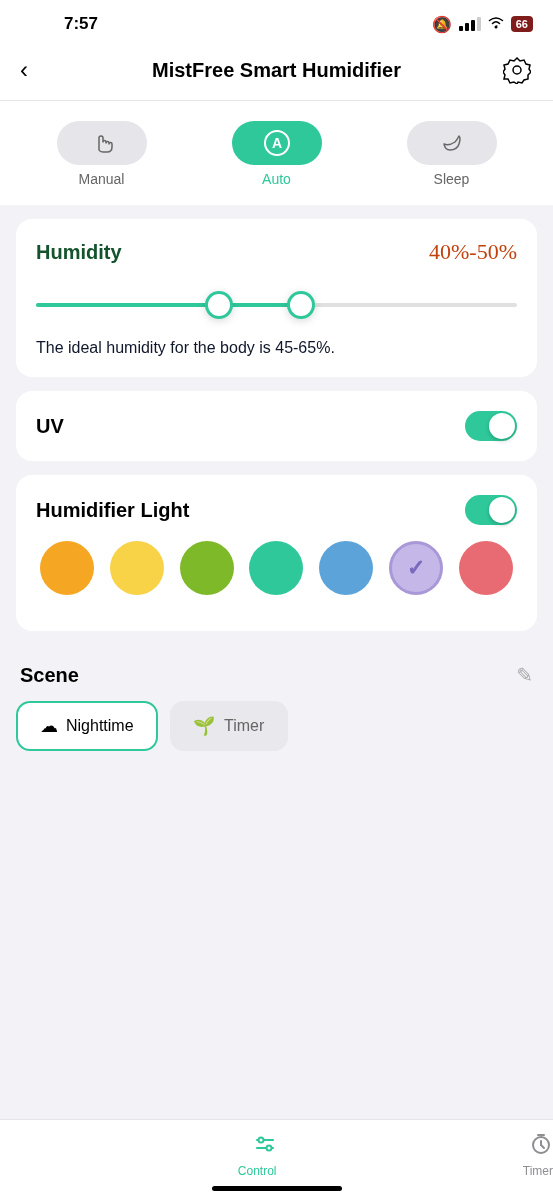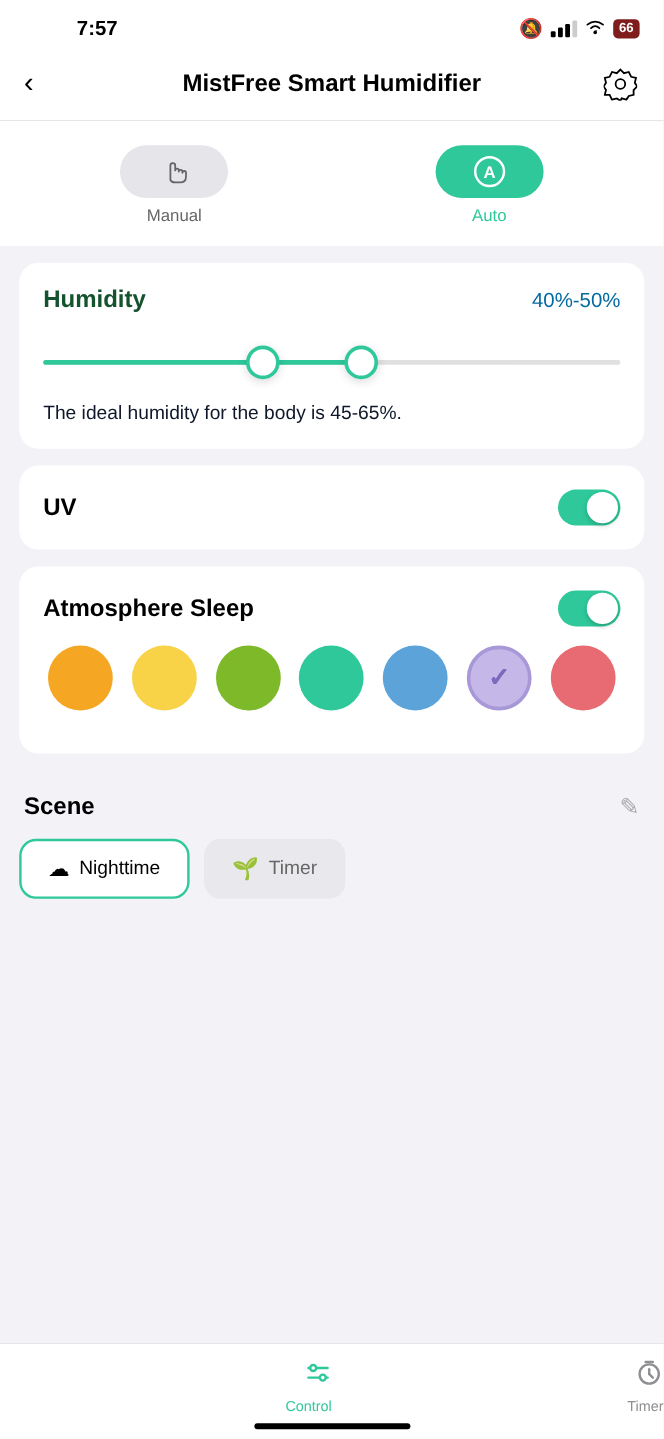--- a/index.html
+++ b/index.html
@@ -130,22 +130,23 @@
       justify-content: space-between;
       align-items: center;
       margin-bottom: 20px;
     }
     .humidity-title {
       font-size: 20px;
       font-weight: 700;
       color: #14532d;
     }
     .humidity-range {
-      font-size: 17px;
-      color: #0369a1;
+      font-size: 22px;
+      color: #c2410c;
+      font-family: Liberation Serif, serif;
     }
     .slider-container {
       position: relative;
       height: 40px;
       display: flex;
       align-items: center;
       margin-bottom: 14px;
     }
     .slider-track {
       width: 100%;
@@ -392,20 +393,28 @@
       <div class="mode-tab">
         <div class="mode-tab-icon active">
           <svg width="28" height="28" viewBox="0 0 28 28">
             <circle cx="14" cy="14" r="12" stroke="#fff" stroke-width="2" fill="none"></circle>
             <text x="14" y="19" text-anchor="middle" font-size="14" font-weight="700" fill="#fff">A</text>
           </svg>
         </div>
         <span class="mode-tab-label active">Auto</span>
       </div>
 
+      <div class="mode-tab">
+        <div class="mode-tab-icon inactive">
+          <svg width="26" height="26" viewBox="0 0 26 26" fill="none">
+            <path d="M20 14 Q18 20 11 20 Q6 20 5 14 Q10 16 16 12 Q18 10 20 6 Q22 8 20 14 Z" stroke="#666" stroke-width="1.5" fill="none" stroke-linejoin="round"></path>
+          </svg>
+        </div>
+        <span class="mode-tab-label">Sleep</span>
+      </div>
 
     </div>
   </div>
 
   <div class="card">
     <div class="humidity-header">
       <span class="humidity-title">Humidity</span>
       <span class="humidity-range">40%-50%</span>
     </div>
     <div class="slider-container">
@@ -424,21 +433,21 @@
     <div class="toggle-row">
       <span class="toggle-label">UV</span>
       <div class="toggle-switch">
         <div class="toggle-knob"></div>
       </div>
     </div>
   </div>
 
   <div class="card">
     <div class="toggle-row">
-      <span class="toggle-label">Atmosphere Sleep</span>
+      <span class="toggle-label">Humidifier Light</span>
       <div class="toggle-switch">
         <div class="toggle-knob"></div>
       </div>
     </div>
 
     <div class="color-swatches">
       <div class="color-swatch" style="background:#F5A623;"></div>
       <div class="color-swatch" style="background:#F8D247;"></div>
       <div class="color-swatch" style="background:#7DB928;"></div>
       <div class="color-swatch" style="background:#2EC89A;"></div>

